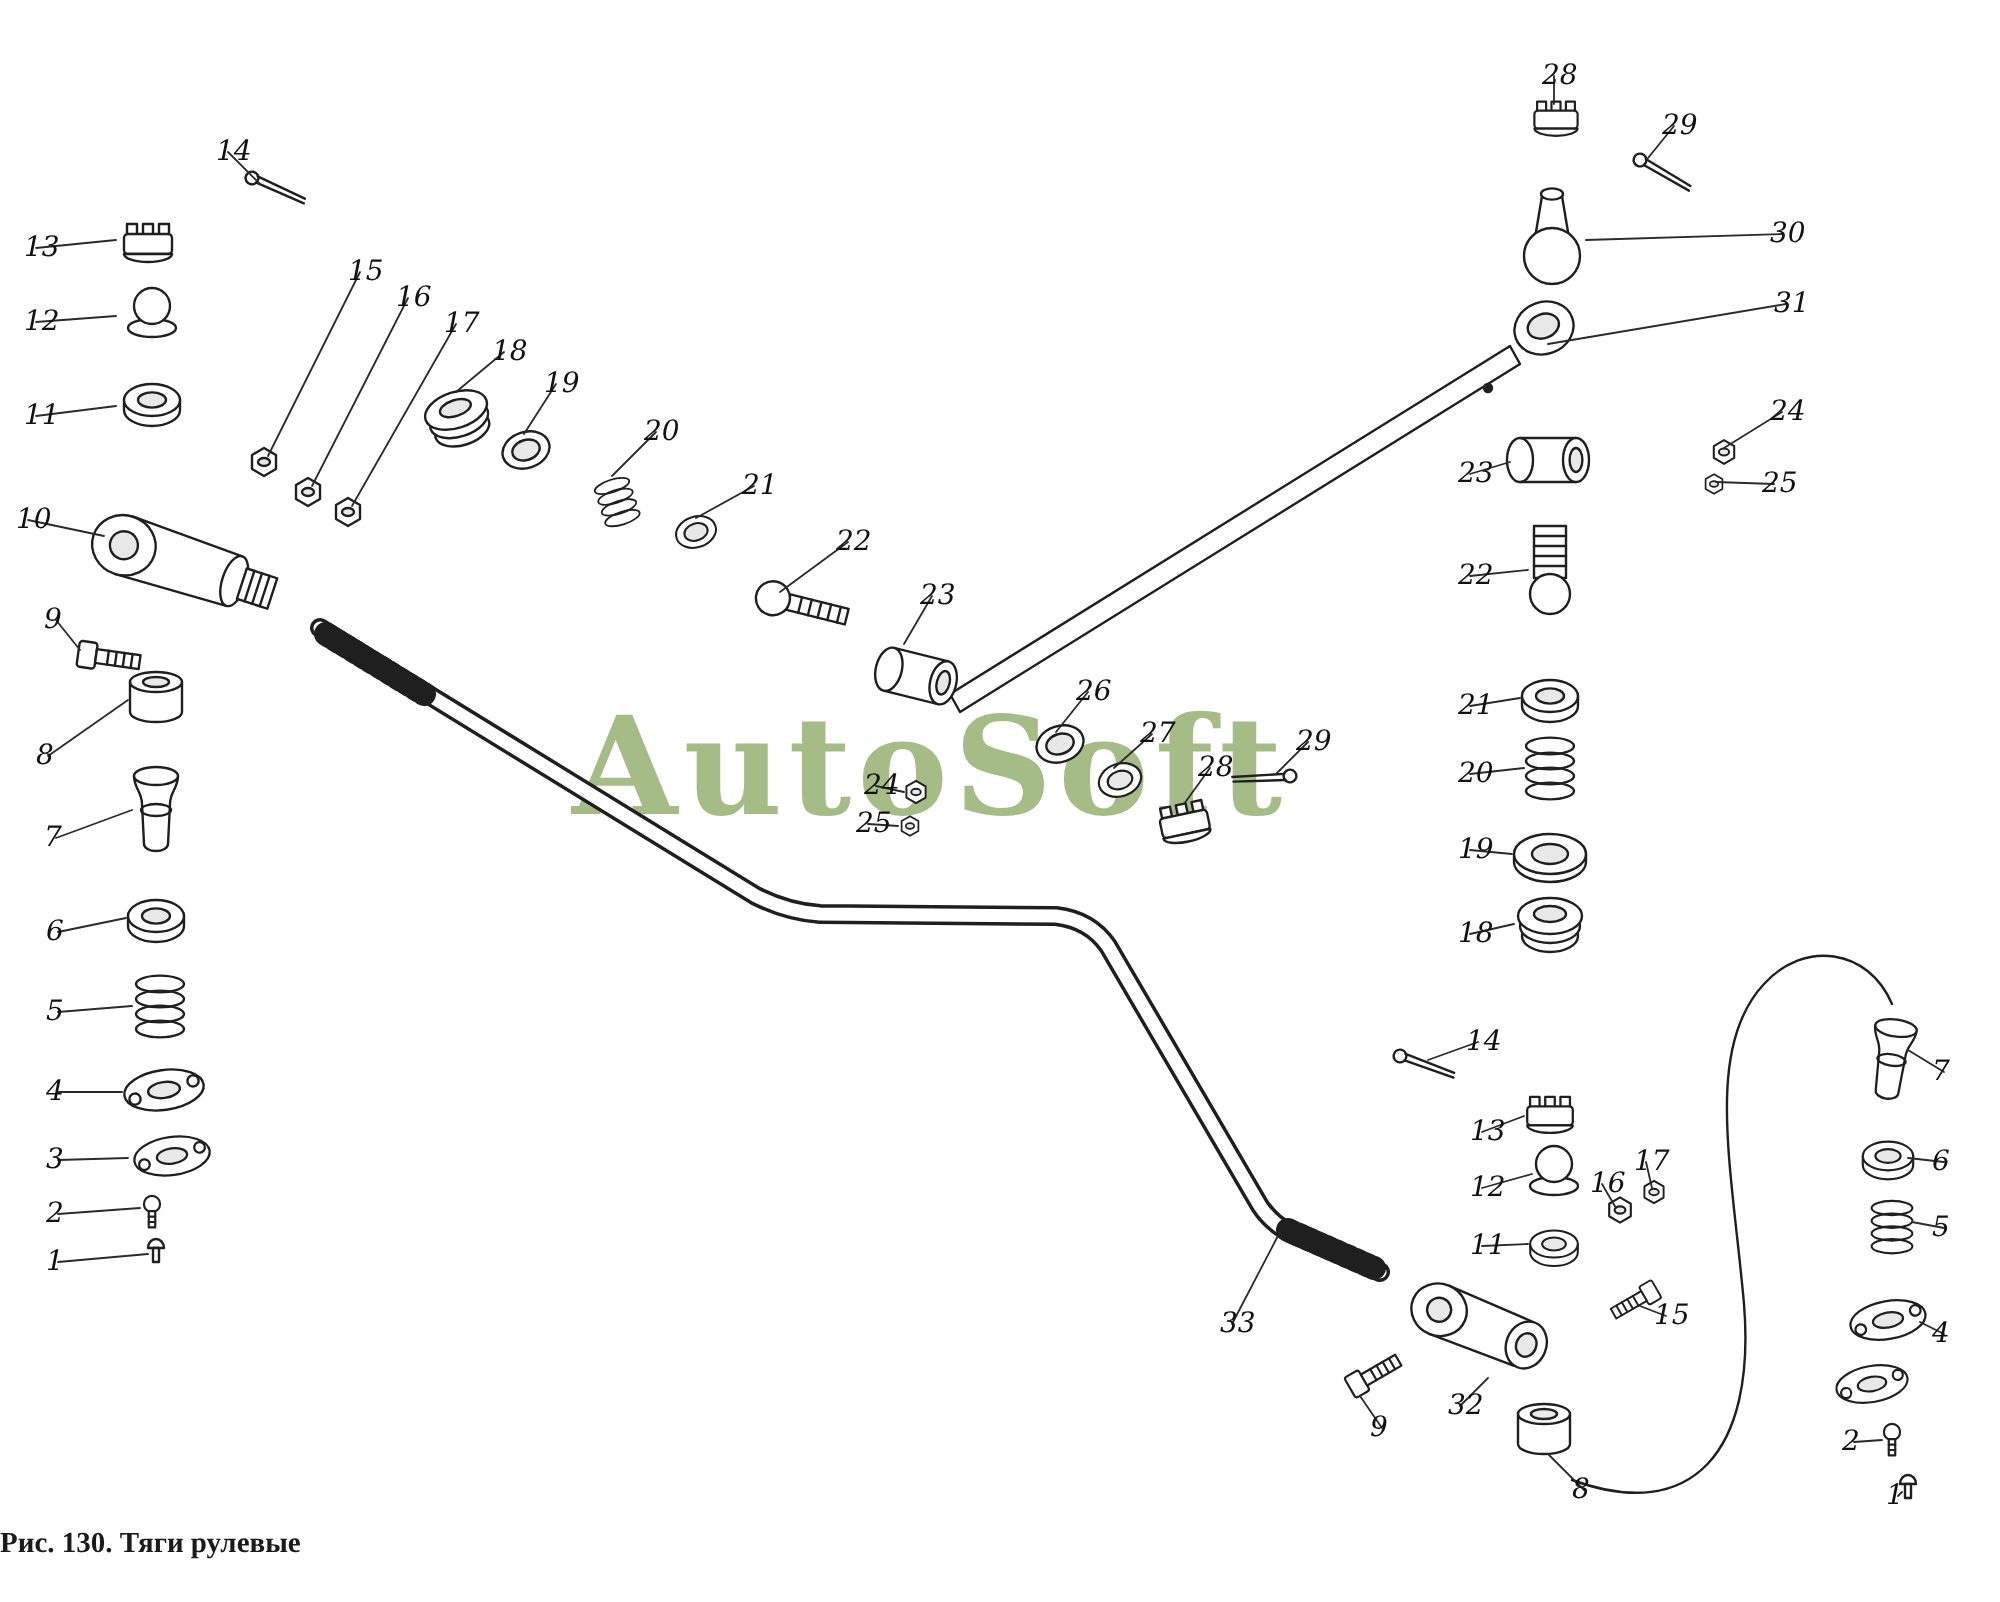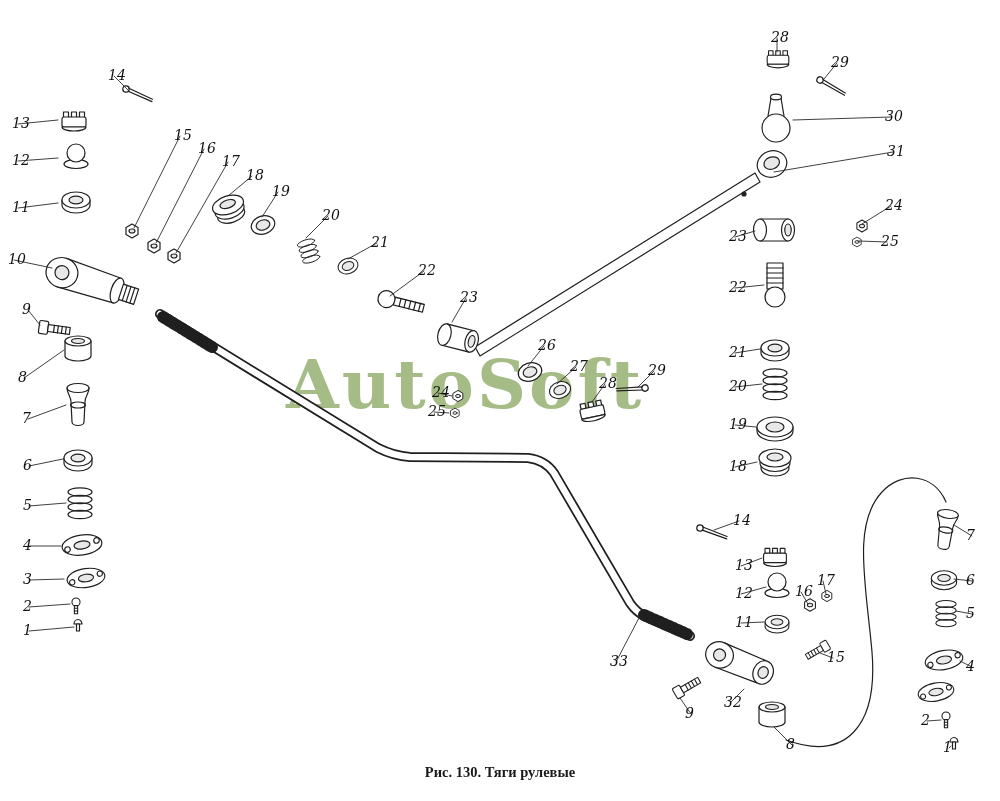--- a/index.html
+++ b/index.html
@@ -8,21 +8,21 @@
     font-family:"Liberation Serif",serif;overflow:hidden;
   }
   .stage{position:absolute;inset:0;width:1000px;height:801px;background:#fff}
   .watermark{
     position:absolute;left:286px;top:344px;z-index:1;
     font-family:"DejaVu Serif",serif;font-weight:bold;font-size:68px;
     letter-spacing:3px;color:#4d7c0f;opacity:.5;user-select:none;white-space:nowrap;
   }
   svg.art{position:absolute;left:0;top:0;z-index:2}
   .caption{
-    position:absolute;left:0;right:0;bottom:20px;z-index:3;text-align:center;
+    position:absolute;left:0;right:0;bottom:20px;z-index:3;text-align:left;
     font-family:"Liberation Serif",serif;font-weight:bold;font-size:14.5px;color:#1a1a1a;
   }
   .callout{font-family:"DejaVu Serif",serif;font-style:italic;font-size:14px;fill:#111;stroke:none}
   .leader{stroke:#2a2a2a;stroke-width:.9;fill:none}
 </style>
 </head>
 <body>
 
 <div class="stage">
 

